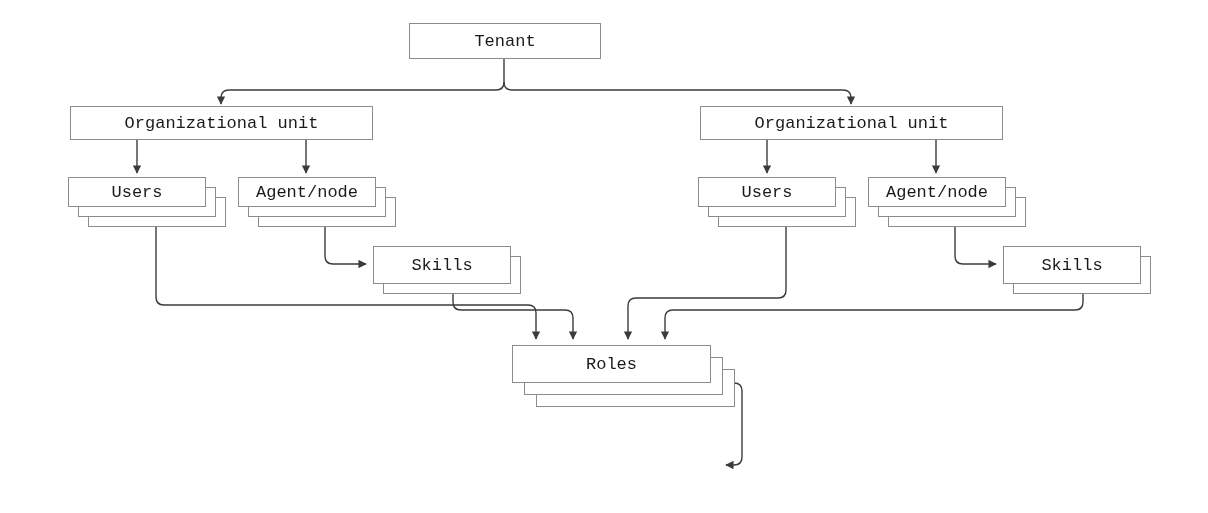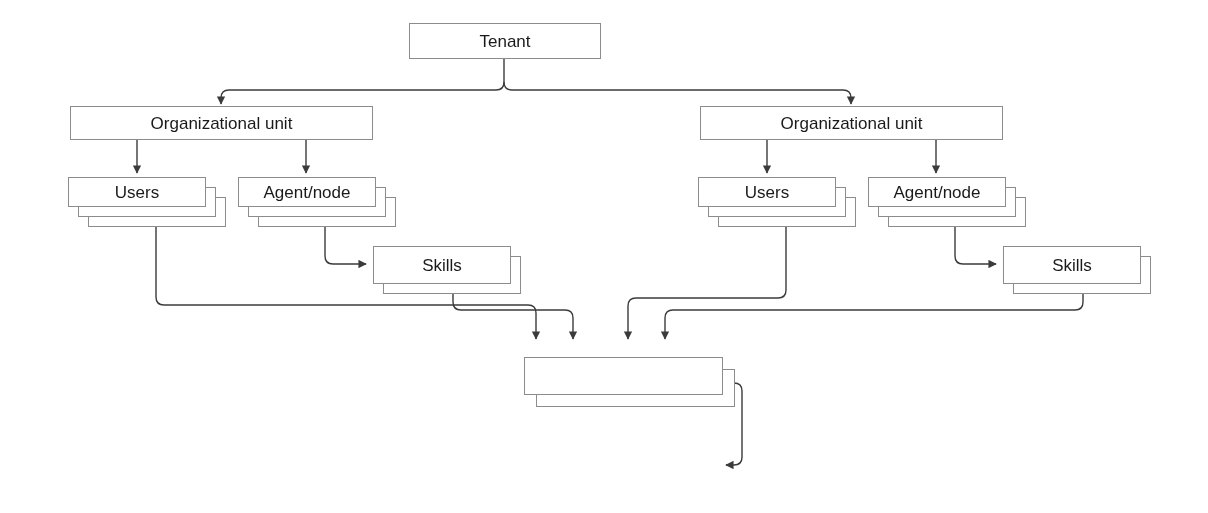--- a/index.html
+++ b/index.html
@@ -10,20 +10,21 @@
   }
   body {
     font-family: "Liberation Sans", sans-serif;
   }
   #canvas {
     position: relative;
     width: 1208px;
     height: 513px;
     background: #ffffff;
     overflow: hidden;
+    font-family: Liberation Mono, monospace;
   }
   #wires {
     position: absolute;
     left: 0;
     top: 0;
     width: 1208px;
     height: 513px;
     pointer-events: none;
   }
   .node {
@@ -164,16 +165,19 @@
   <div class="node" style="left:1003px; top:246px; width:160px; height:40px;">
     <div class="card mid" style="left:10px; top:10px; width:138px; height:38px;"></div>
     <div class="card top" style="left:0; top:0; width:138px; height:38px;">
       <span class="label">Skills</span>
     </div>
   </div>
 
   <div class="node" style="left:512px; top:345px; width:240px; height:60px;">
     <div class="card back" style="left:24px; top:24px; width:199px; height:38px;"></div>
     <div class="card mid" style="left:12px; top:12px; width:199px; height:38px;"></div>
+    <div class="card top" style="left:0; top:0; width:199px; height:38px;">
+      <span class="label">Roles</span>
+    </div>
   </div>
 
 
 </div>
 
 </body></html>

